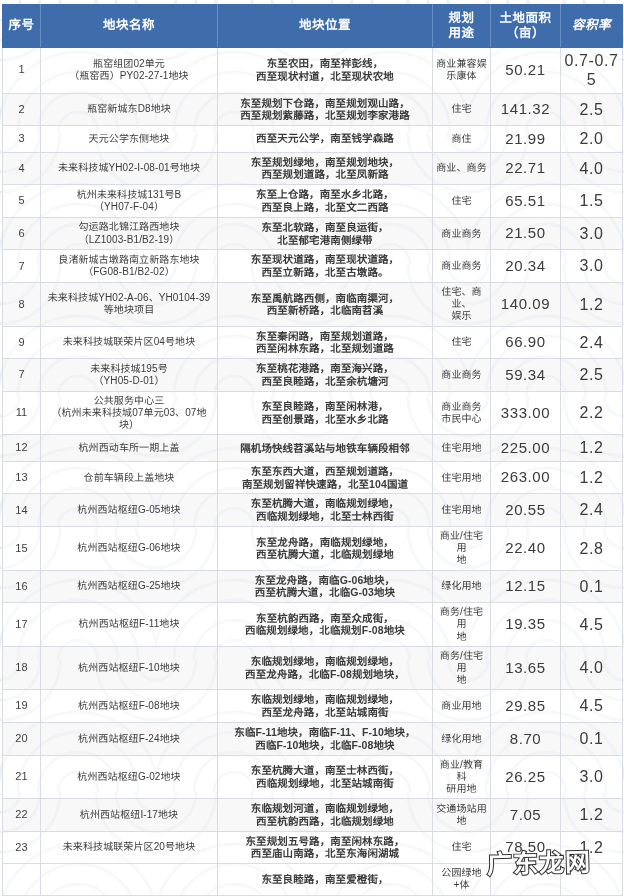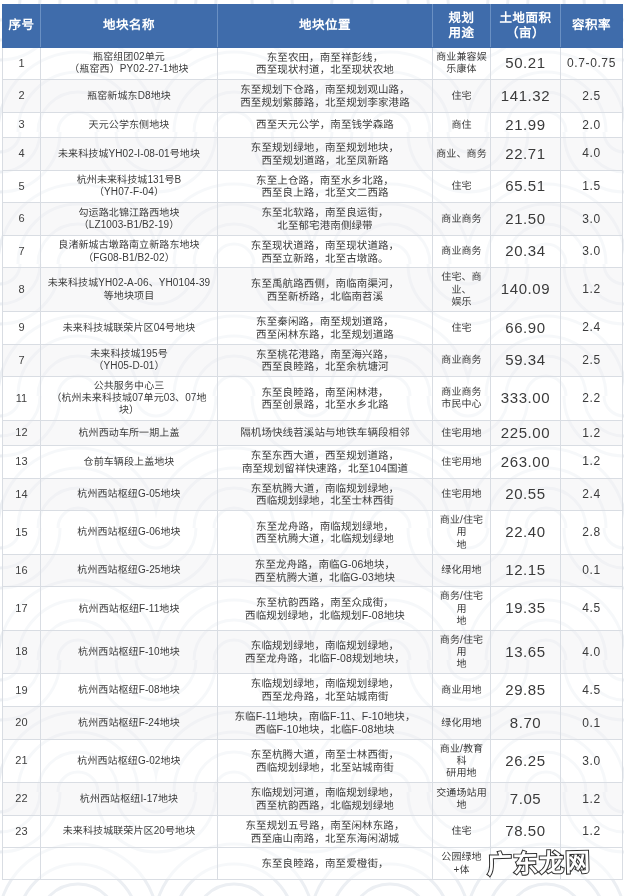--- a/index.html
+++ b/index.html
@@ -63,31 +63,31 @@
     background: #3f6cab;
     color: #ffffff;
     font-weight: bold;
     font-size: 12.5px;
     border: 1px solid #3f6cab;
     border-right-color: #6a90c3;
     padding: 6px 2px;
     line-height: 1.18;
     letter-spacing: 0.5px;
   }
-  table.land-table thead th:last-child { border-right-color: #3f6cab; }
+  table.land-table thead th:last-child { border-right-color: #3f6cab; font-style: italic; }
 
   tbody tr.row-odd  > td { background: rgba(255,255,255,0.55); }
   tbody tr.row-even > td { background: rgba(243,244,246,0.62); }
 
   tbody td.col-idx  { font-size: 11px; color: #404040; }
   tbody td.col-name { font-size: 10px; }
-  tbody td.col-loc  { font-size: 10.5px; }
+  tbody td.col-loc  { font-size: 10.5px; font-weight: bold; }
   tbody td.col-use  { font-size: 10px; }
   tbody td.col-area { font-size: 15px; letter-spacing: 0.6px; }
-  tbody td.col-far  { font-size: 12px; letter-spacing: 0.6px; }
+  tbody td.col-far  { font-size: 16px; letter-spacing: 0.6px; }
 
   .cell-line { display: block; }
 
   
   #site-watermark {
     position: absolute;
     z-index: 3;
     left: 487px;
     top: 843px;
     font-size: 25px;

